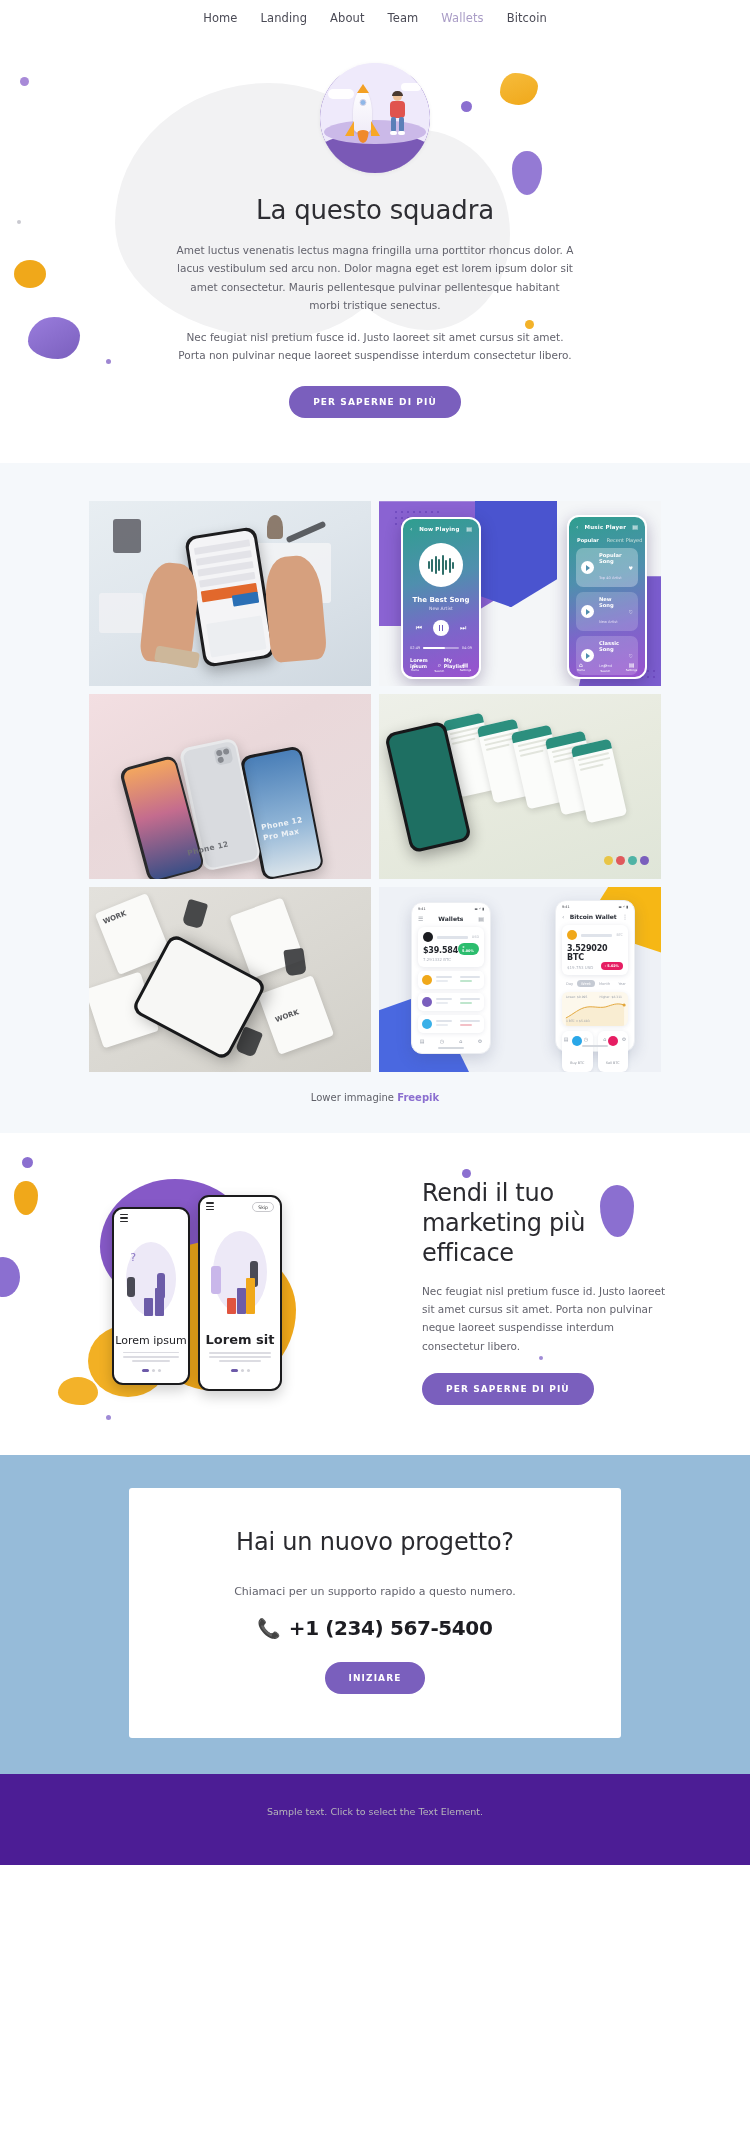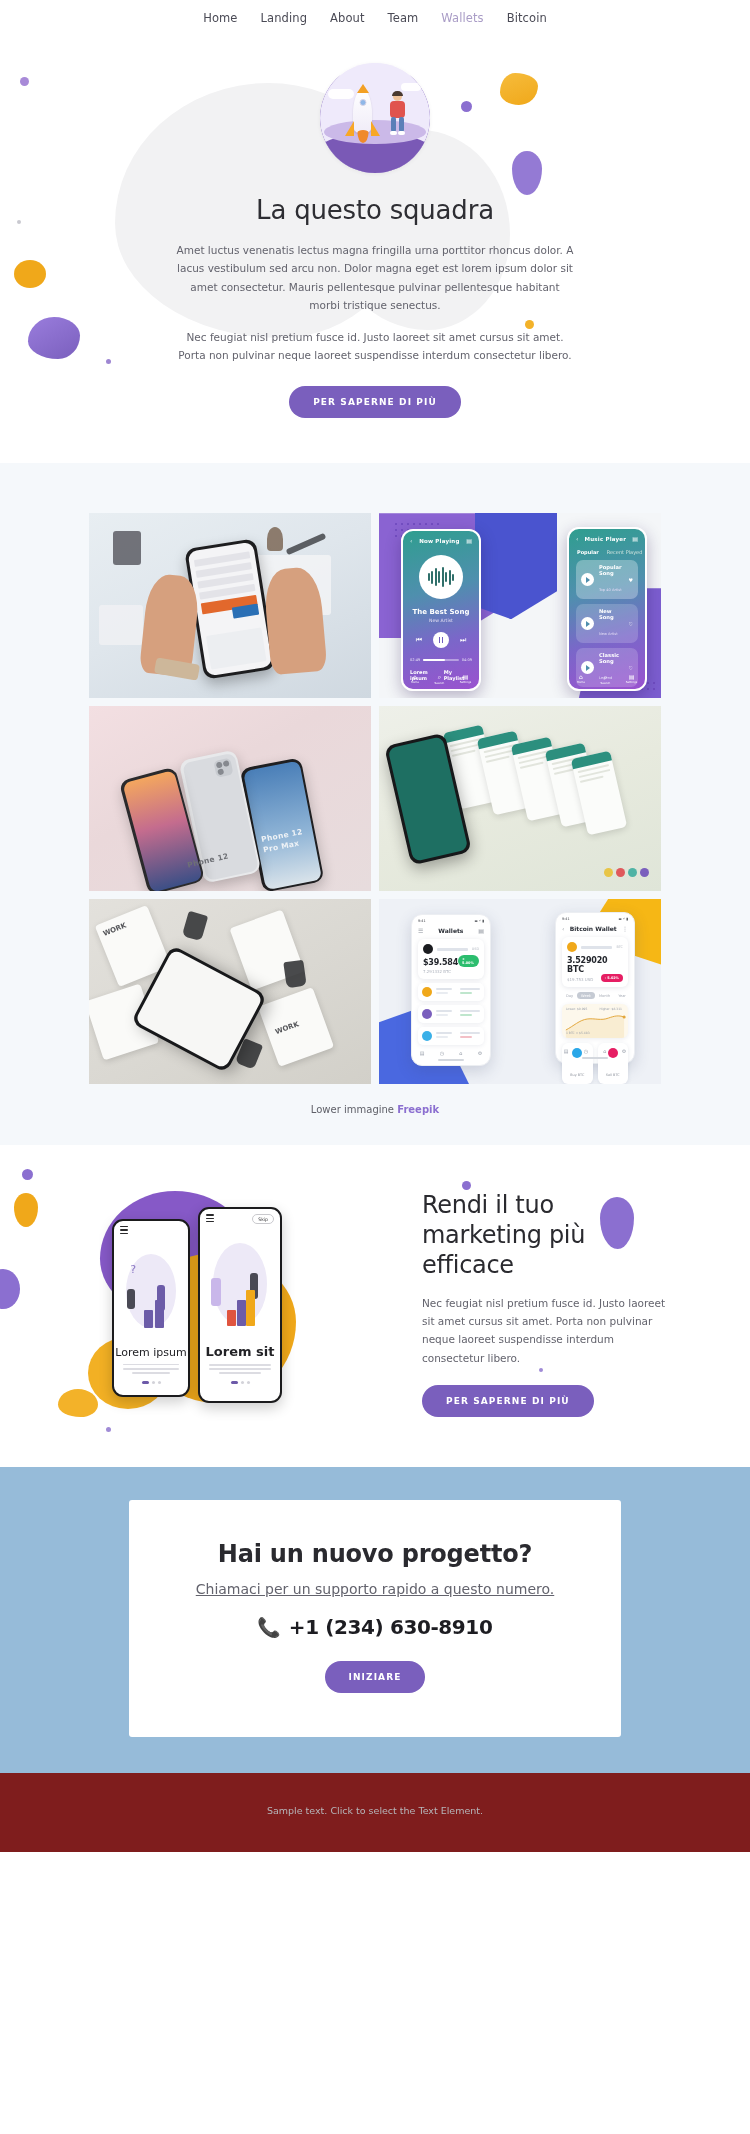--- a/index.html
+++ b/index.html
@@ -115,21 +115,21 @@
 
   
   .deco { position:absolute; z-index:1; pointer-events:none; }
   .dot { border-radius:50%; }
 
   
   .gallery-section {
     background:#f5f8fb; padding:38px 0 30px; position:relative;
   }
   .grid {
-    width:572px; margin:12px auto; display:grid;
+    width:572px; margin:0 auto; display:grid;
     grid-template-columns:1fr 1fr; gap:8px;
   }
   .cell { height:185px; overflow:hidden; position:relative; background:#e8ecef; }
 
   
   .c-hand { background:linear-gradient(155deg,#e8eef2 0%,#dfe6ec 45%,#cfd8e0 100%); }
   .desk-obj { position:absolute; background:#b9c3cc; border-radius:3px; opacity:.75; }
   .hand-phone {
     position:absolute; left:50%; top:30px; transform:translateX(-50%) rotate(-9deg);
     width:72px; height:132px; background:#1d1d1f; border-radius:11px;
@@ -367,31 +367,31 @@
   .mk-right h2 { font-size:24px; font-weight:400; color:#2a2a2f;
                  line-height:1.24; letter-spacing:-.3px; }
   .mk-right p { font-size:10.5px; line-height:1.75; color:#63636d;
                 margin-top:13px; max-width:255px; }
   .mk-right .btn-primary { margin-top:18px; }
 
   
   .cta-wrap { background:#96bbd9; padding:33px 0 36px; }
   .cta-card { width:492px; margin:0 auto; background:#fff; border-radius:3px;
               text-align:center; padding:40px 0 44px; }
-  .cta-card h2 { font-size:24px; font-weight:700; color:#2a2a2f;
+  .cta-card h2 { font-size:24px; font-weight:400; color:#2a2a2f;
                  letter-spacing:-.2px; }
-  .cta-card .sub { font-size:14px; color:#63636d; margin-top:13px;text-decoration:underline; }
+  .cta-card .sub { font-size:11px; color:#63636d; margin-top:29px; }
   .cta-phone { font-size:20px; font-weight:700; color:#1d1d22; margin-top:18px;
                display:flex; align-items:center; justify-content:center; gap:8px;
                letter-spacing:-.4px; }
   .cta-phone .ic { color:#f0a81a; font-size:19px; }
   .cta-card .btn-primary { margin-top:22px; }
 
   
-  .footer { background:#7f1d1d; padding:26px 0 34px; text-align:center; }
+  .footer { background:#4c1d95; padding:26px 0 46px; text-align:center; }
   .footer span { font-size:9.5px; color:#b6b6ba; }
 </style>
 </head>
 <body>
 
 <div class="page">
 
   <nav class="nav">
     <a href="#">Home</a>
     <a href="#">Landing</a>
@@ -921,21 +921,21 @@
       </div>
     </div>
   </section>
 
   <section class="cta-wrap">
     <div class="cta-card">
       <h2>Hai un nuovo progetto?</h2>
       <div class="sub">Chiamaci per un supporto rapido a questo numero.</div>
       <div class="cta-phone">
         <span class="ic">📞</span>
-        <span>+1 (234) 630-8910</span>
+        <span>+1 (234) 567-5400</span>
       </div>
       <button class="btn-primary">INIZIARE</button>
     </div>
   </section>
 
   <footer class="footer">
     <span>Sample text. Click to select the Text Element.</span>
   </footer>
 </div>
 

